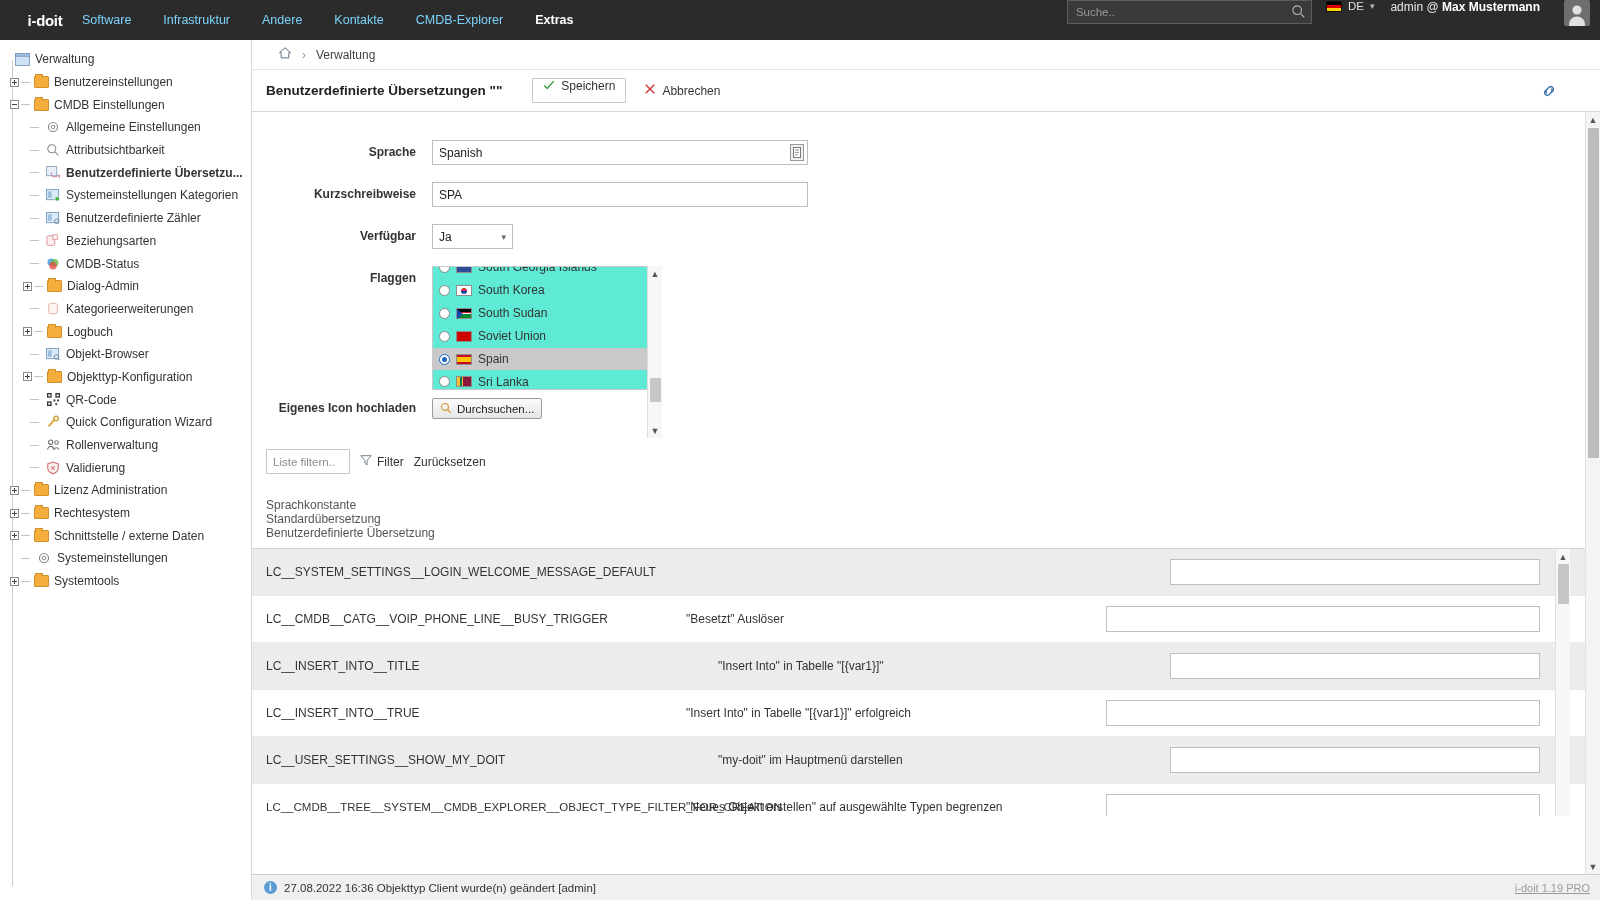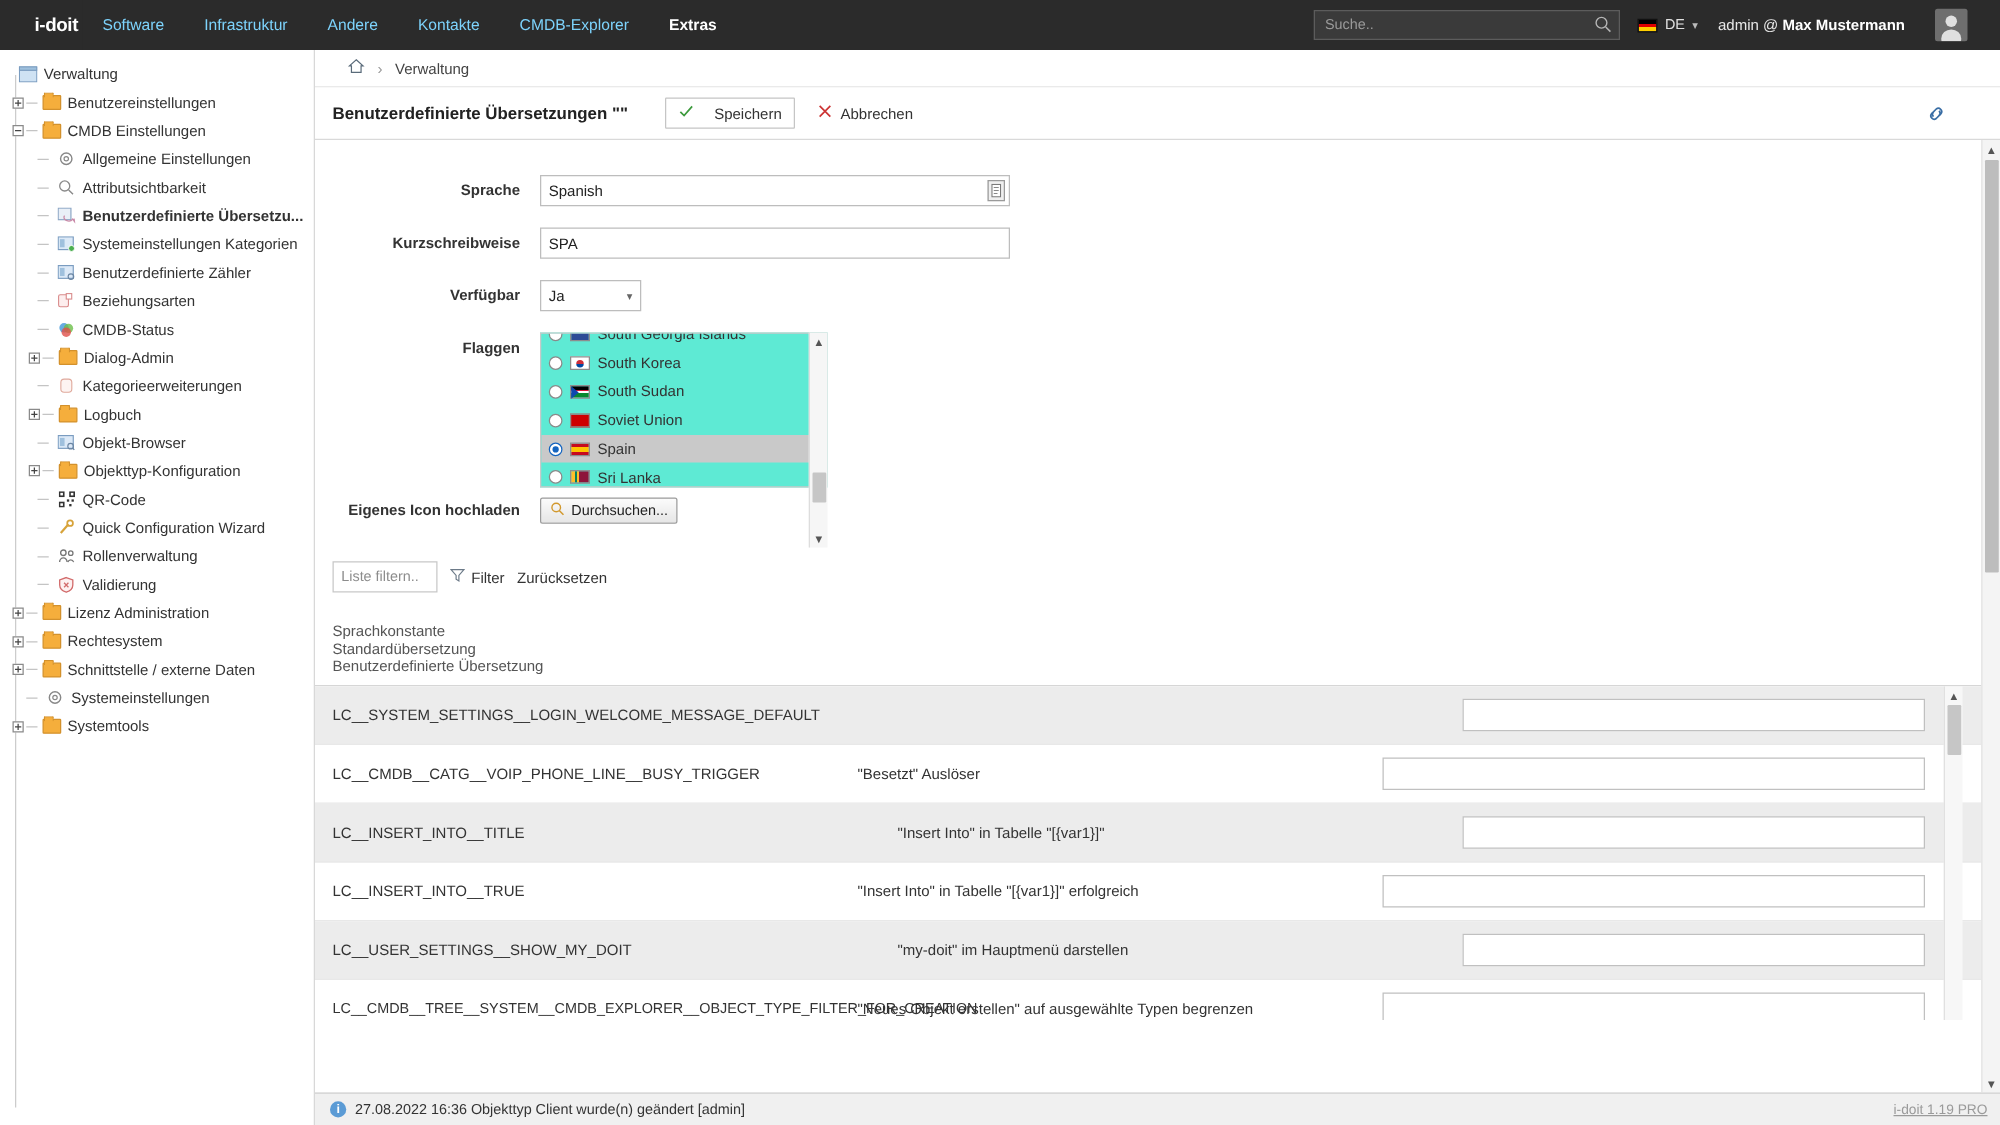--- a/index.html
+++ b/index.html
@@ -26,21 +26,21 @@
     position:relative; font-family:"Liberation Sans",sans-serif;
   }
   .nav { display:flex; align-items:center; height:40px; }
   .nav-item {
     color:#7dd3fc; font-size:12.5px; padding:0 16px; height:40px;
     display:flex; align-items:center; cursor:pointer; white-space:nowrap;
   }
   .nav-item.active { color:#ffffff; font-weight:bold; }
 
   .top-right {
-    position:absolute; right:16px; top:0; height:40px; display:flex; align-items:center;
+    position:absolute; right:0; top:0; height:40px; display:flex; align-items:flex-start;
   }
   .search-wrap {
     position:relative; width:245px; height:24px; margin-right:14px;
   }
   .search-input {
     width:100%; height:24px; background:#3a3a3a; border:1px solid #5c5c5c;
     color:#cfcfcf; font-size:11.5px; padding:0 26px 0 8px;
     font-family:"Liberation Sans",sans-serif; outline:none;
   }
   .search-input::placeholder { color:#9a9a9a; }
@@ -112,21 +112,21 @@
   }
   .bc-sep { color:#999; font-size:12px;}
   .bc-link { color:#444; cursor:pointer;}
 
   .titlebar {
     height:42px; display:flex; align-items:center; padding-left:14px; gap:14px;
     border-bottom:1px solid #d9d9d9; background:#fff; position:relative;
   }
   .page-title { font-size:13.5px; font-weight:bold; color:#222; margin-right:16px;}
   .btn {
-    display:inline-flex; align-items:center; gap:16px; height:25px; padding:0 10px;
+    display:inline-flex; gap:6px; height:25px; padding:0 10px;
     border:1px solid #c5c5c5; background:#fff; font-size:12px; color:#333; cursor:pointer;
     border-radius:1px;
   }
   .btn-flat {
     display:inline-flex; align-items:center; gap:6px; height:25px; padding:0 4px;
     background:transparent; border:none; font-size:12px; color:#333; cursor:pointer;
   }
   .link-icon { position:absolute; right:42px; top:12px; cursor:pointer; }
 
   .content {

